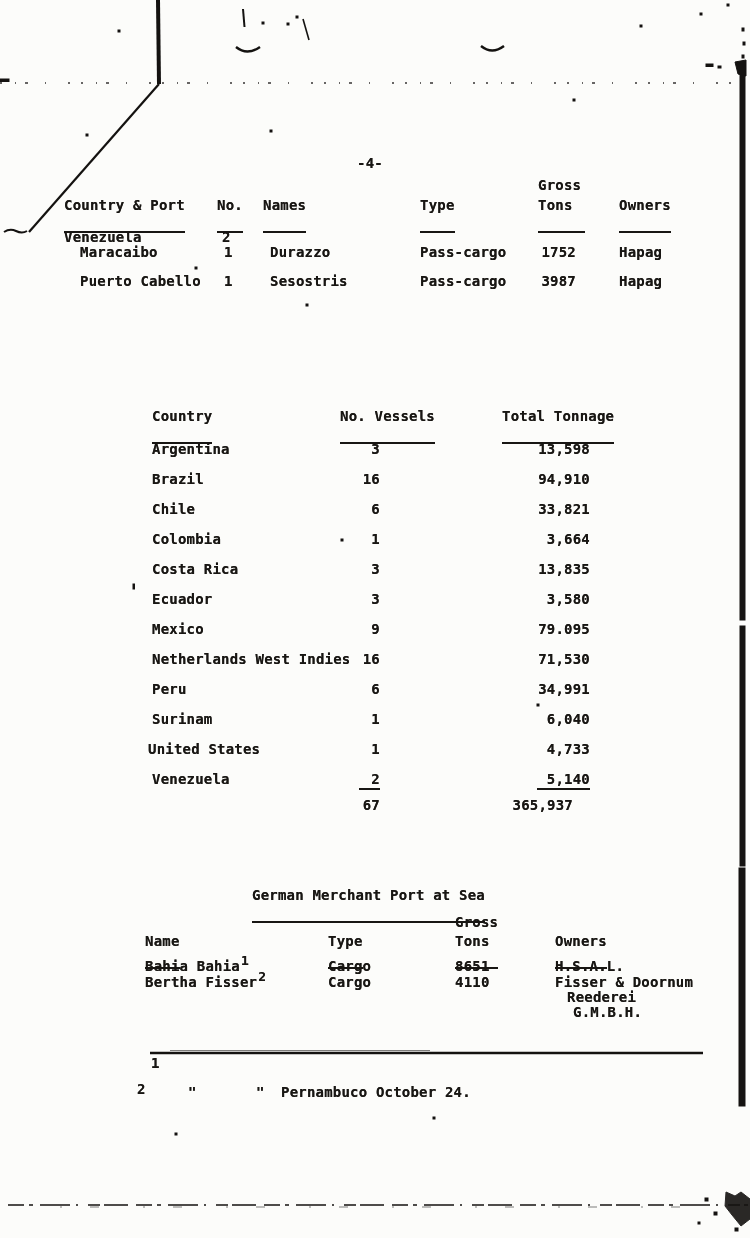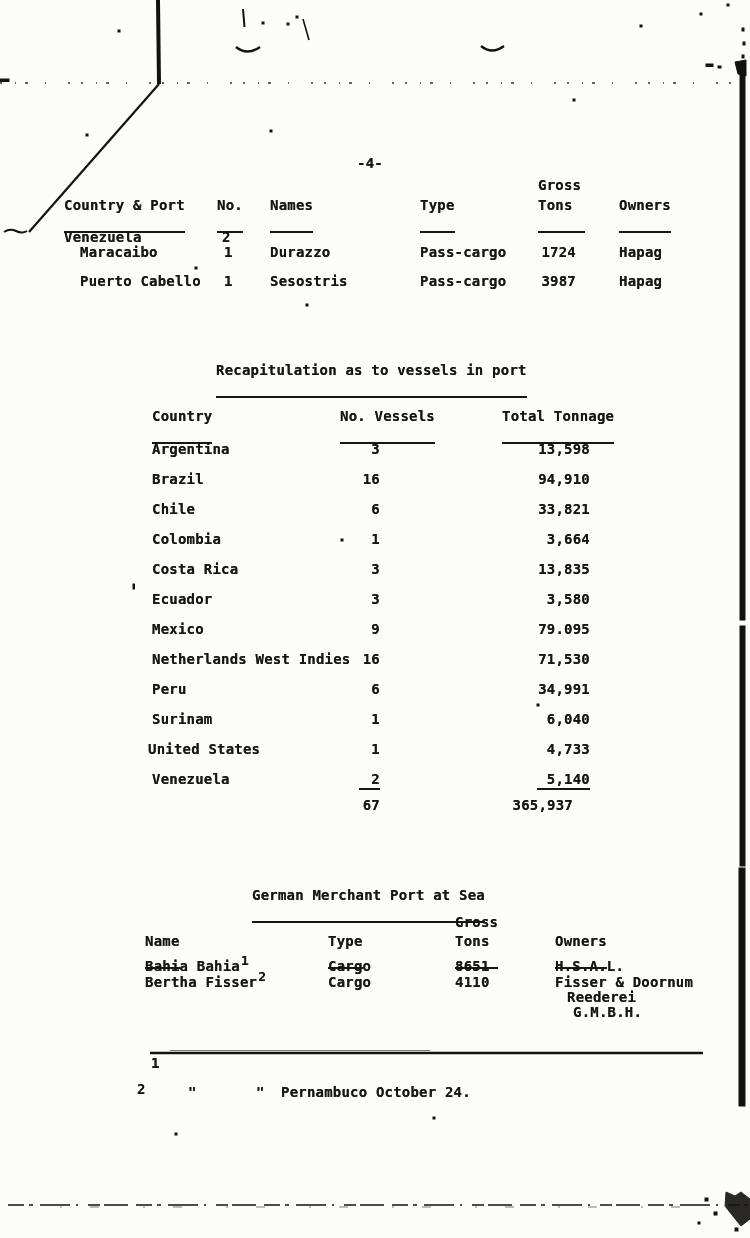--- a/index.html
+++ b/index.html
@@ -92,43 +92,42 @@
       <rect x="698" y="1222" width="2" height="2"></rect>
       <rect x="735" y="1228" width="3" height="3"></rect>
     </g>
   </svg>
 
   <div class="t" style="left:357px;top:156px">-4-</div>
 
   <div class="t" style="left:538px;top:178px">Gross</div>
   <div class="t" style="left:64px;top:198px"><span class="u">Country &amp; Port</span></div>
   <div class="t" style="left:217px;top:198px"><span class="u">No.</span></div>
-  <div class="t" style="left:270px;top:198px"><span class="u">Names</span></div>
+  <div class="t" style="left:263px;top:198px"><span class="u">Names</span></div>
   <div class="t" style="left:420px;top:198px"><span class="u">Type</span></div>
   <div class="t" style="left:538px;top:198px"><span class="u pr12">Tons</span></div>
   <div class="t" style="left:619px;top:198px"><span class="u">Owners</span></div>
 
   <div class="t" style="left:64px;top:230px">Venezuela</div>
   <div class="t" style="left:222px;top:230px">2</div>
 
   <div class="t" style="left:80px;top:245px">Maracaibo</div>
   <div class="t" style="left:224px;top:245px">1</div>
   <div class="t" style="left:270px;top:245px">Durazzo</div>
   <div class="t" style="left:420px;top:245px">Pass-cargo</div>
-  <div class="t ra" style="left:520px;top:245px;width:56px">1724</div>
+  <div class="t ra" style="left:520px;top:245px;width:56px">1752</div>
   <div class="t" style="left:619px;top:245px">Hapag</div>
 
   <div class="t" style="left:80px;top:274px">Puerto Cabello</div>
   <div class="t" style="left:224px;top:274px">1</div>
   <div class="t" style="left:270px;top:274px">Sesostris</div>
   <div class="t" style="left:420px;top:274px">Pass-cargo</div>
   <div class="t ra" style="left:520px;top:274px;width:56px">3987</div>
   <div class="t" style="left:619px;top:274px">Hapag</div>
 
-  <div class="t" style="left:216px;top:363px"><span class="u">Recapitulation as to vessels in port</span></div>
 
   <div class="t" style="left:152px;top:409px"><span class="u">Country</span></div>
   <div class="t" style="left:340px;top:409px"><span class="u">No. Vessels</span></div>
   <div class="t" style="left:502px;top:409px"><span class="u">Total Tonnage</span></div>
 
   <div class="t" style="left:152px;top:442px">Argentina</div>
   <div class="t ra" style="left:330px;top:442px;width:50px">3</div>
   <div class="t ra" style="left:470px;top:442px;width:120px">13,598</div>
 
   <div class="t" style="left:152px;top:472px">Brazil</div>

